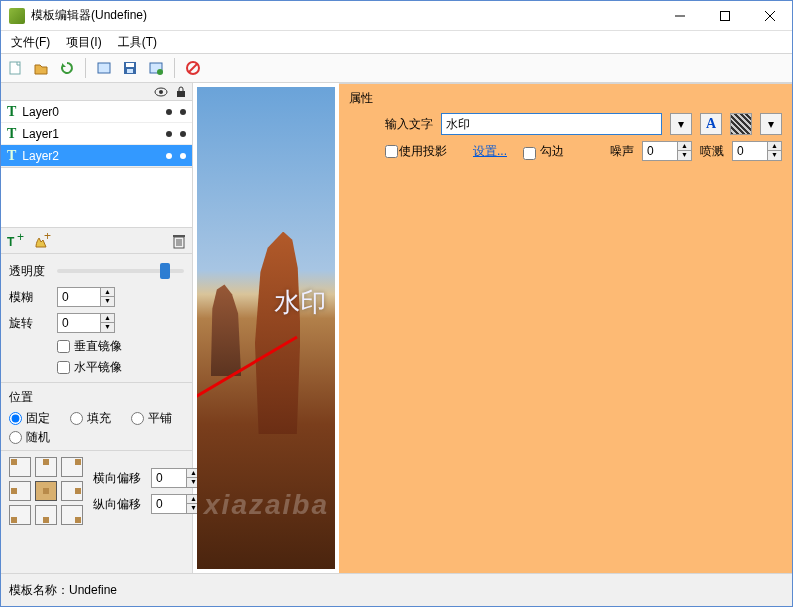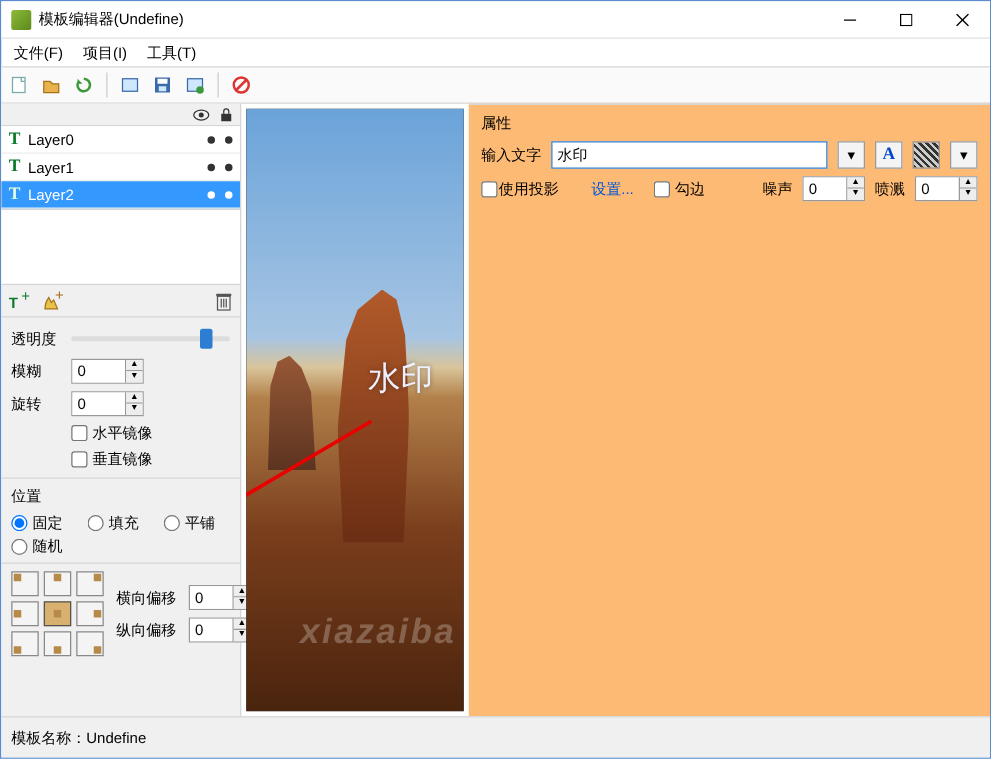--- a/index.html
+++ b/index.html
@@ -59,26 +59,26 @@
 .offset-col .row label{width:52px;}
 .right { flex:1; display:flex; flex-direction:row; min-width:0;}
 .canvas { flex:1; position:relative; background:#222; overflow:hidden; margin:4px;}
 .sky { position:absolute; inset:0; background:linear-gradient(#6aa3d9 0%, #a7c5e3 38%, #d9c49a 43%, #b2804a 48%, #7a3e1c 70%, #4a240e 100%);}
 .butte { position:absolute; left:42%; top:30%; width:33%; height:42%; background:linear-gradient(#b25a2a, #6b2e14); clip-path:polygon(8% 100%,0 55%,12% 20%,28% 8%,62% 0,82% 4%,94% 18%,100% 50%,92% 100%);}
 .butte2 { position:absolute; left:10%; top:40%; width:22%; height:20%; background:linear-gradient(#9a5a38,#5c3420); clip-path:polygon(0 100%,5% 30%,20% 10%,45% 5%,70% 15%,90% 35%,100% 100%);}
 .wm { position:absolute; left:56%; top:41%; color:#eef; font-size:26px; text-shadow:0 0 4px rgba(0,0,0,.4);}
 .arrow { position:absolute; pointer-events:none; }
 .props { border-top:1px solid #d6d6d6; padding:6px 10px 10px 10px; background:#fdba74;}
 .props .grp{ margin-bottom:6px;}
-.props .frow { display:flex; align-items:center; gap:8px; margin-top:6px;}
+.props .frow { display:flex; align-items:center; gap:8px; margin-top:6px;margin-left:36px;}
 .props .frow label{white-space:nowrap;}
 .textin { flex:1; border:1px solid #2d7dd2; height:22px; padding:0 4px; background:#fff;}
 .sqbtn { width:22px; height:22px; border:1px solid #999; background:#f4f4f4; display:flex; align-items:center; justify-content:center;}
 .sqbtn.hatch { background:repeating-linear-gradient(45deg,#333 0 2px,#ccc 2px 4px);}
-.link { color:#0057d8; margin-left:18px;}
+.link { color:#0057d8; text-decoration:underline; margin-left:18px;}
 .small-spin input{width:34px;}
 .status { height:22px; border-top:1px solid #d6d6d6; background:#f0f0f0; display:flex; align-items:center; padding:16px 8px;}
 input[type=checkbox],input[type=radio]{margin:0;}
 svg{display:block;}
 .watermark-br { position:absolute; right:6px; bottom:48px; font-size:28px; color:rgba(255,255,255,.25); font-weight:bold; letter-spacing:2px; font-style:italic;}
 </style>
 </head>
 <body>
 
 <div class="titlebar">
@@ -239,25 +239,25 @@
         <div class="spin">
             <input value="0" style="">
             <div class="ar">
               <div>▲</div>
               <div>▼</div>
             </div>
           </div>
       </div>
       <div class="chkrow">
           <input type="checkbox" style="">
-          <span>水平镜像</span>
+          <span>垂直镜像</span>
         </div>
       <div class="chkrow">
           <input type="checkbox" style="">
-          <span>垂直镜像</span>
+          <span>水平镜像</span>
         </div>
     </div>
 
     <div class="pos-panel">
       <div class="panel-title">位置</div>
       <div class="radio-grid">
         <label>
             <input type="radio" name="pos" checked="" style="">
             <span>固定</span>
           </label>
@@ -340,21 +340,21 @@
         <div class="sqbtn hatch"></div>
         <div class="sqbtn">▾</div>
       </div>
       <div class="frow">
         <label style="display:flex;align-items:center;gap:1px">
             <input type="checkbox" style="">
             <span>使用投影</span>
           </label>
         <a class="link">设置...</a>
         <span style="flex:1"></span>
-        <label style="display:flex;align-items:center;gap:4px">
+        <label style="display:flex;align-items:flex-end;gap:4px">
             <input type="checkbox" style="">
             <span>勾边</span>
           </label>
         <span style="width:30px"></span>
         <label>噪声</label>
         <div class="spin small-spin">
             <input value="0" style="">
             <div class="ar">
               <div>▲</div>
               <div>▼</div>

